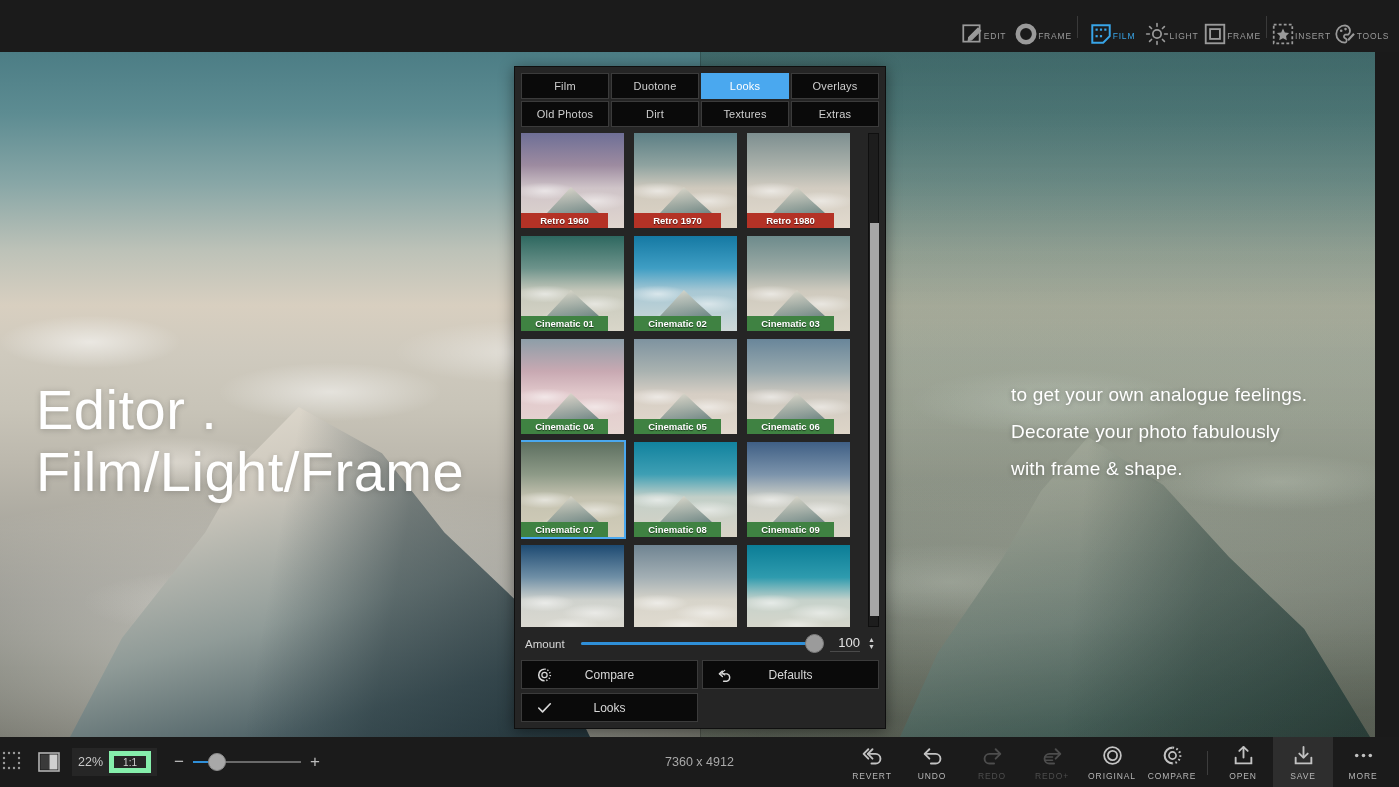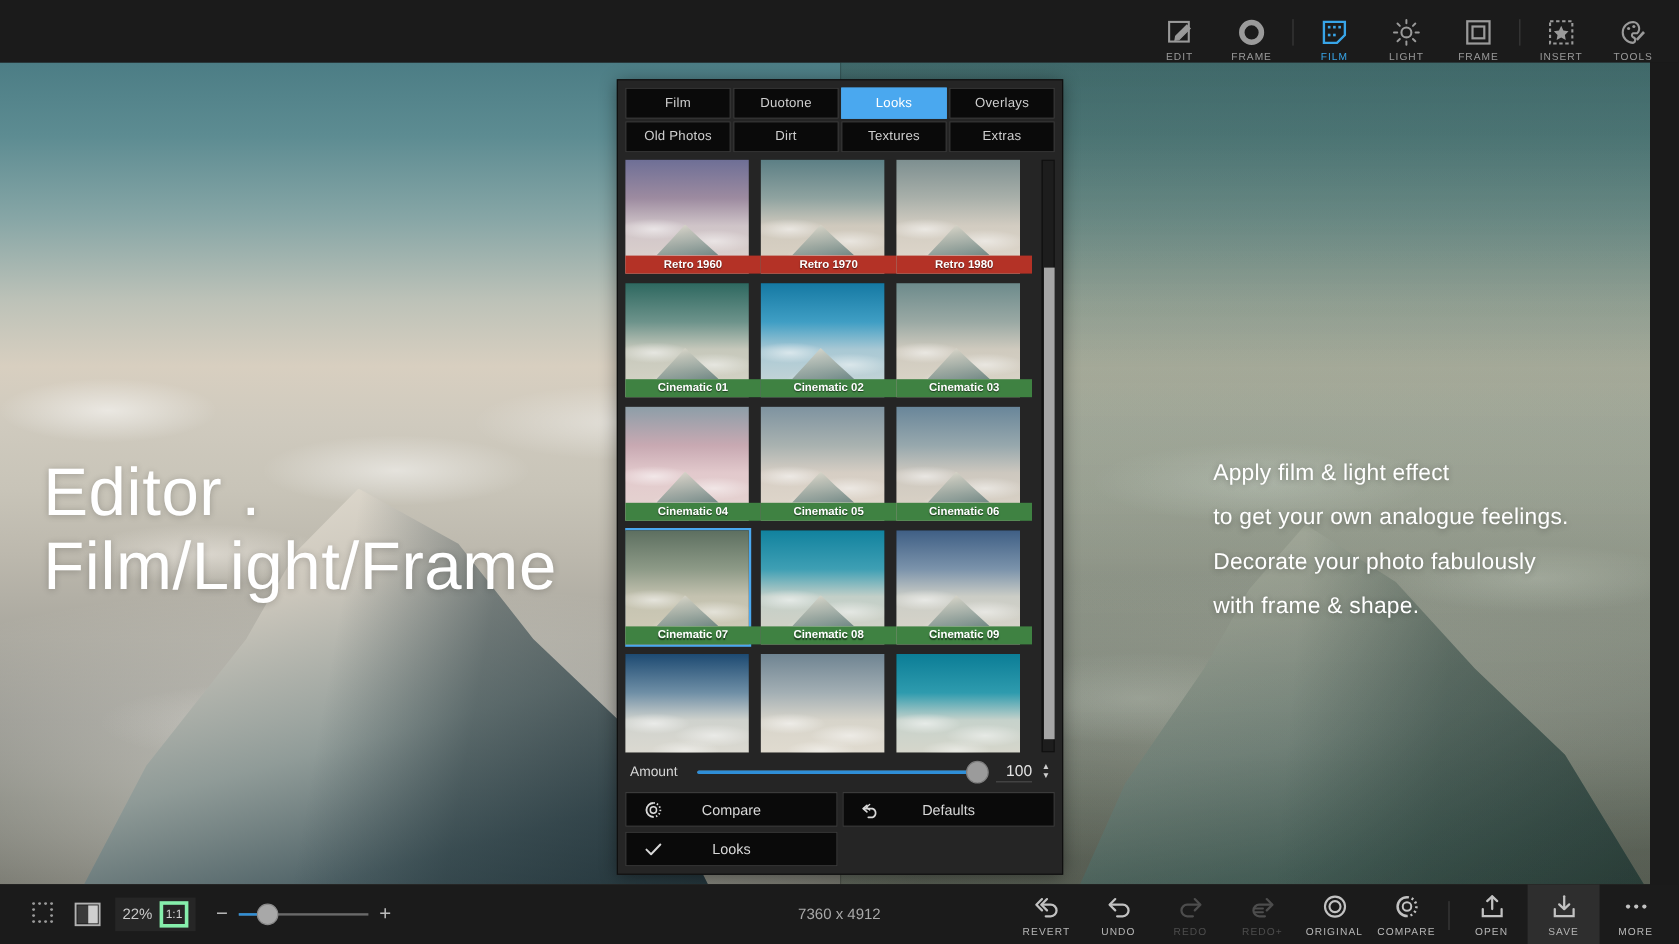--- a/index.html
+++ b/index.html
@@ -13,21 +13,21 @@
 
   
   #topbar {
     position: absolute; left: 0; top: 0; width: 1399px; height: 52px;
     background: #1b1b1b;
     display: flex; align-items: center; justify-content: flex-end;
   }
   .top-items { display: flex; align-items: flex-end; height: 52px; padding-right: 8px; }
   .top-item {
     width: 60px; height: 36px;
-    display: flex; flex-direction: column; align-items: center; justify-content: flex-end;
+    display: flex; align-items: center; justify-content: center;
     color: #9a9a9a; cursor: pointer;
   }
   .top-item .ti-icon { height: 26px; display: flex; align-items: center; justify-content: center; }
   .top-item .ti-label { font-size: 8.5px; letter-spacing: 0.8px; margin-top: 3px; }
   .top-item.active { color: #38a5e8; }
   .top-sep { width: 1px; height: 22px; background: #3a3a3a; margin: 0 4px 14px 4px; }
 
   
   #canvas { position: absolute; left: 0; top: 52px; width: 1375px; height: 685px; overflow: hidden; }
   .photo {
@@ -125,21 +125,21 @@
     display: grid; grid-template-columns: repeat(3, 103px); gap: 8px 10px;
     padding-right: 14px;
   }
   .thumb { position: relative; width: 103px; height: 95px; cursor: pointer; background: #111; }
   .thumb.selected { outline: 2px solid #4aa8ef; outline-offset: 0px; }
   .thumb .img {
     position: absolute; left: 0; top: 0; width: 103px; height: 95px;
     background-size: cover;
   }
   .thumb .cap {
-    position: absolute; left: 0; bottom: 0; width: 113px; height: 15px;
+    position: absolute; left: 0; bottom: 0; width: 87px; height: 15px;
     color: #ffffff; font-size: 9.5px; font-weight: bold;
     display: flex; align-items: center; justify-content: center;
     text-shadow: 0 1px 1px rgba(0,0,0,0.6);
   }
   .cap.red { background: #b43226; }
   .cap.green { background: #3f8242; }
 
   .scrollbar {
     position: absolute; right: 0px; top: 0; width: 11px; height: 100%;
     background: #1d1d1d; border: 1px solid #0f0f0f; cursor: pointer;
@@ -172,25 +172,25 @@
     color: #d8d8d8; font-size: 12px; display: flex; align-items: center;
     position: relative; justify-content: center; cursor: pointer;
   }
   .pbtn .bicon { position: absolute; left: 14px; top: 50%; transform: translateY(-50%); display: flex; }
 
   
   #bottombar {
     position: absolute; left: 0; top: 737px; width: 1399px; height: 50px;
     background: #1b1b1b; display: flex; align-items: center;
   }
-  .bb-left { display: flex; align-items: center; gap: 10px; padding-left: 24px; }
+  .bb-left { display: flex; align-items: center; gap: 10px; }
   .bb-zoombox { display: flex; align-items: center; background: #262626; height: 28px; padding: 0 6px; gap: 6px; }
   .zoom-pct { color: #c9c9c9; font-size: 12.5px; }
   .onetoone {
-    width: 24px; height: 22px; border: 3px solid #86efac; color: #d2d2d2;
+    width: 42px; height: 22px; border: 5px solid #86efac; color: #d2d2d2;
     font-size: 10px; display: flex; align-items: center; justify-content: center; cursor: pointer;
   }
   .zslider { display: flex; align-items: center; gap: 8px; margin-left: 6px; }
   .zminus, .zplus { color: #bdbdbd; font-size: 17px; cursor: pointer; width: 12px; text-align: center; }
   .ztrack { position: relative; width: 108px; height: 2px; background: #6a6a6a; }
   .zfill { position: absolute; left: 0; top: 0; height: 2px; background: #2f8fd8; }
   .zknob {
     position: absolute; top: -8px; width: 18px; height: 18px; border-radius: 50%;
     background: #a8a8a8; border: 1px solid #8a8a8a;
   }
@@ -305,21 +305,20 @@
     <div class="peak-left-shade"></div>
     <div class="peak-right"></div>
     <div class="peak-right-shade"></div>
     <div class="filter-overlay"></div>
     <div class="filter-overlay2"></div>
     <div class="split-line"></div>
 
     <div class="hero-text">Editor .
 Film/Light/Frame</div>
     <div class="desc-text" id="descText">
-        <div>Apply film &amp; light effect</div>
         <div>to get your own analogue feelings.</div>
         <div>Decorate your photo fabulously</div>
         <div>with frame &amp; shape.</div>
       </div>
   </div>
 
   <div id="panel">
 
     <div class="tabs" id="tabGroup">
         <div class="tab-row">

